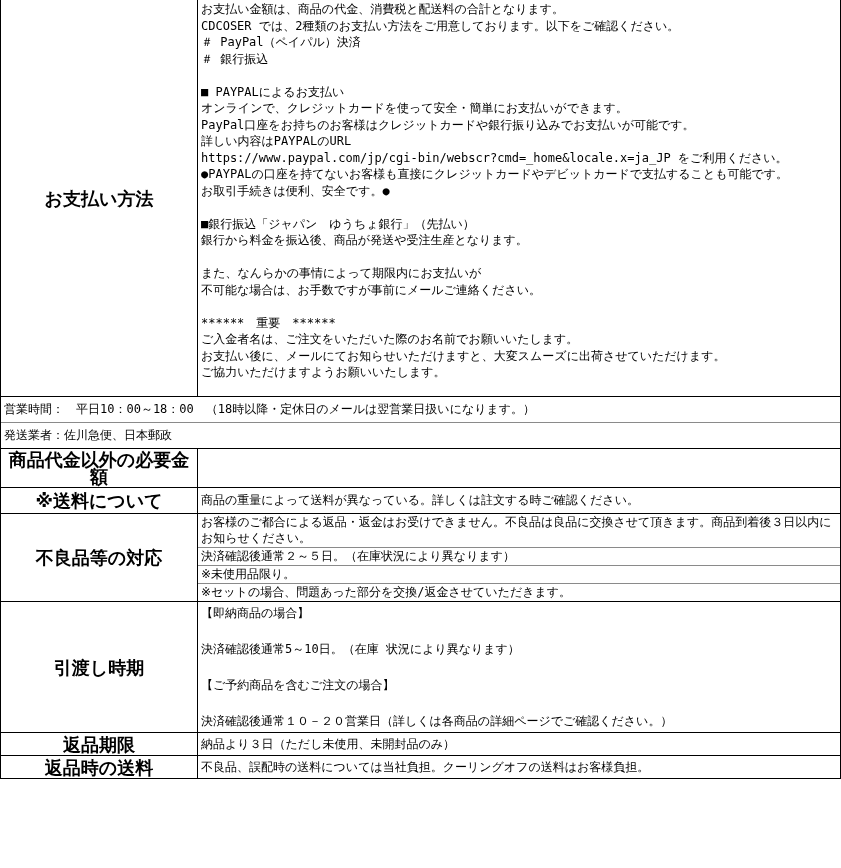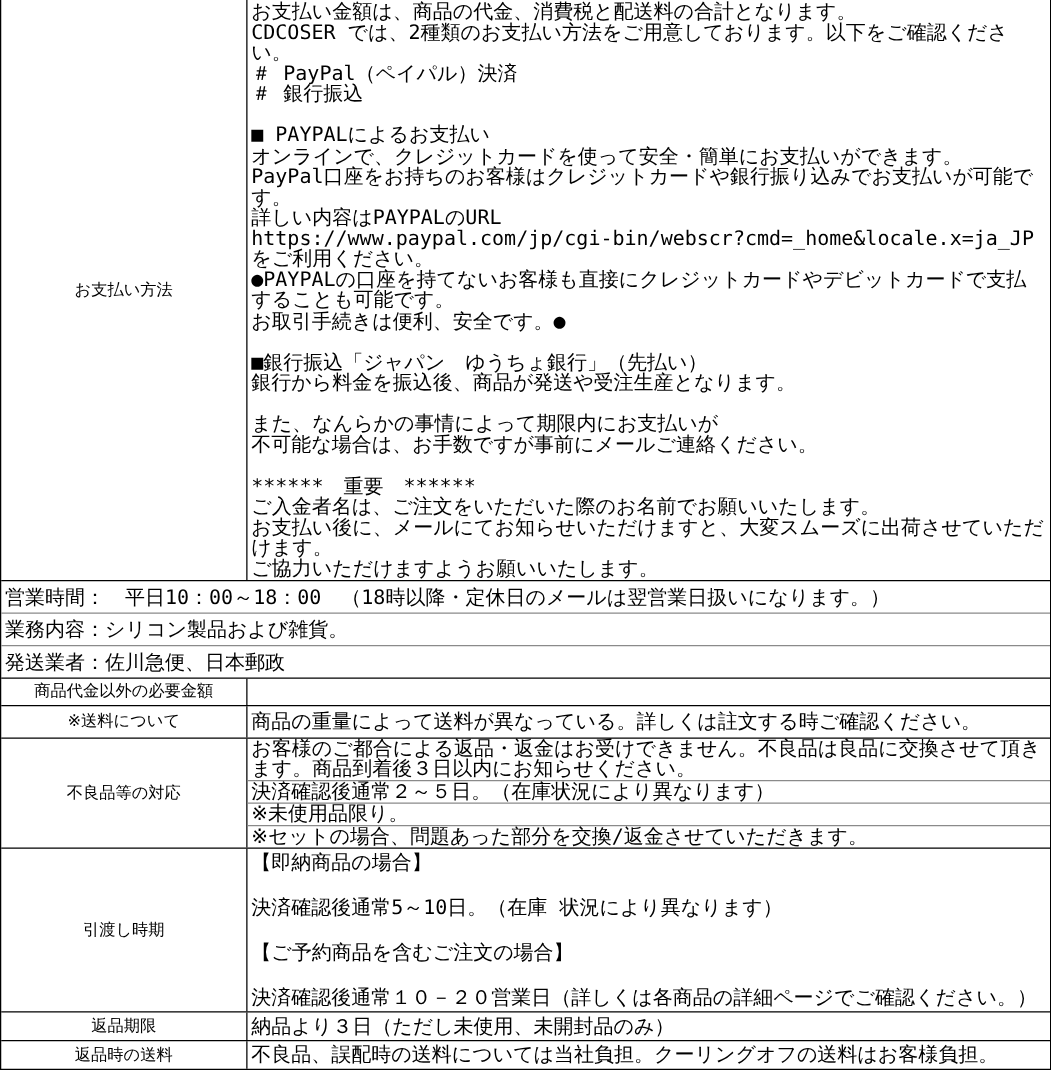--- a/index.html
+++ b/index.html
@@ -27,28 +27,28 @@
     border-top: 1px solid #000;
   }
   .hcell {
     width: 197px;
     min-width: 197px;
     border-right: 1px solid #000;
     display: flex;
     align-items: center;
     justify-content: center;
     text-align: center;
-    font-weight: normal;
-    font-size: 13px;
+    font-weight: bold;
+    font-size: 18px;
     line-height: 17px;
     padding: 2px;
   }
   .ccell {
     flex: 1 1 auto;
-    font-size: 16px;
+    font-size: 12px;
     min-width: 0;
   }
   .pre {
     white-space: pre-wrap;
     word-break: break-all;
   }
   
   .r-payment .ccell { min-height: 396px; padding: 1px 3px; line-height: 16.5px; }
   .r-extra   .ccell { min-height: 22px;  padding: 3px;     line-height: 16px; }
   .r-shipnote .ccell{ min-height: 25px;  padding: 4px 3px; line-height: 16px; }
@@ -94,21 +94,20 @@
 
 ******　重要　******
 ご入金者名は、ご注文をいただいた際のお名前でお願いいたします。
 お支払い後に、メールにてお知らせいただけますと、大変スムーズに出荷させていただけます。
 ご協力いただけますようお願いいたします。</div>
   </div>
 
   <div class="row r-about">
     <div class="ccell subrows loose">
       <div class="subrow">営業時間：　平日10：00～18：00　（18時以降・定休日のメールは翌営業日扱いになります。）</div>
-      <div class="subrow">業務内容：シリコン製品および雑貨。</div>
       <div class="subrow">発送業者：佐川急便、日本郵政</div>
     </div>
   </div>
 
   <div class="row r-extra">
     <div class="hcell">商品代金以外の必要金額</div>
   </div>
 
   <div class="row r-shipnote">
     <div class="hcell">※送料について</div>

